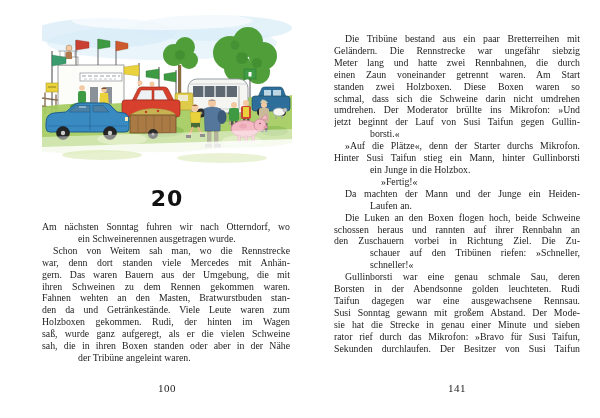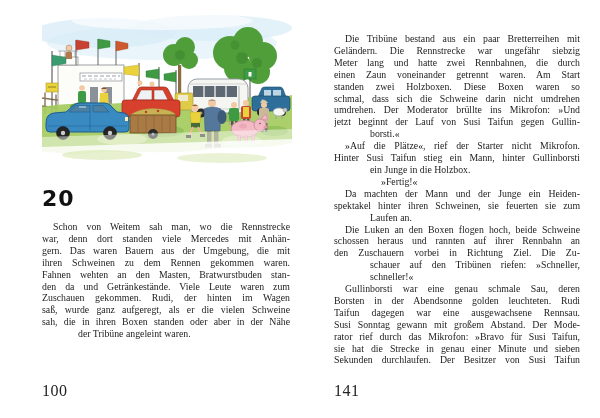--- a/index.html
+++ b/index.html
@@ -10,39 +10,39 @@
     color:var(--text-color,#1c1c1c);
   }
   .page{position:absolute;top:0;height:312px;}
   .page.left{left:42px;width:250px;}
   .page.right{left:334px;width:246px;}
 
   .illustration{position:absolute;left:0;top:13px;width:250px;height:172px;}
 
   .chapter{
     position:absolute;top:186px;left:0;width:100%;
-    text-align:left;font-family:"DejaVu Sans",sans-serif;
+    text-align:center;font-family:"DejaVu Sans",sans-serif;
     font-weight:bold;font-size:22px;letter-spacing:1px;color:#111;
   }
 
   .text{
     position:absolute;left:0;width:100%;
     font-size:9.8px;line-height:11.9px;overflow:hidden;
     color:var(--text-color,#1c1c1c);
   }
   .page.left  .text{top:221px;width:248px;}
   .page.right .text{top:33px;width:246px;}
 
   .line{text-align:justify;text-align-last:justify;white-space:normal;}
   .line.last{text-align-last:left;padding-left:36px;}
   .line.first{text-indent:11px;}
 
   .pagenum{
     position:absolute;top:382px;left:0;width:100%;
-    text-align:left;font-size:16px;letter-spacing:.5px;color:#222;font-family:Liberation Serif, serif;
+    text-align:center;font-size:11px;letter-spacing:.5px;color:#222;font-family:Liberation Serif, serif;
   }
 
   
   .f-sky{fill:var(--ill-sky)} .f-grass{fill:var(--ill-grass)}
   .f-grassd{fill:var(--ill-grass-dark)} .f-grassl{fill:var(--ill-grass-light)}
   .f-tree{fill:var(--ill-tree)} .f-treed{fill:var(--ill-tree-dark)}
   .f-bld{fill:var(--ill-building)} .f-red{fill:var(--ill-flag-red)}
   .f-red2{fill:var(--ill-flag-red2)} .f-green{fill:var(--ill-flag-green)}
   .f-teal{fill:var(--ill-flag-teal)} .f-yellow{fill:var(--ill-flag-yellow)}
   .f-carblue{fill:var(--ill-car-blue)} .f-carblue2{fill:var(--ill-car-blue2)}
@@ -300,27 +300,31 @@
       <path d="M0,134 L250,126 L250,172 L0,172 Z" fill="#ffffff" opacity=".8"></path>
       <rect x="0" y="148" width="250" height="24" fill="#ffffff"></rect>
       <ellipse class="f-grassl" cx="60" cy="142" rx="40" ry="5" opacity=".5"></ellipse>
       <ellipse class="f-grassl" cx="180" cy="145" rx="45" ry="5" opacity=".45"></ellipse>
     </g>
   </svg>
 
   <div class="chapter">20</div>
   <div class="text" id="left-text">
       <div class="para">
+        <div class="line">Am nächsten Sonntag fuhren wir nach Otterndorf, wo</div>
+        <div class="line last">ein Schweinerennen ausgetragen wurde.</div>
+      </div>
+      <div class="para">
         <div class="line first">Schon von Weitem sah man, wo die Rennstrecke</div>
         <div class="line">war, denn dort standen viele Mercedes mit Anhän-</div>
         <div class="line">gern. Das waren Bauern aus der Umgebung, die mit</div>
         <div class="line">ihren Schweinen zu dem Rennen gekommen waren.</div>
         <div class="line">Fahnen wehten an den Masten, Bratwurstbuden stan-</div>
         <div class="line">den da und Getränkestände. Viele Leute waren zum</div>
-        <div class="line">Zuschauen gekommen. Rudi, der hinten im Wagen</div>
+        <div class="line">Holzboxen gekommen. Rudi, der hinten im Wagen</div>
         <div class="line">saß, wurde ganz aufgeregt, als er die vielen Schweine</div>
         <div class="line">sah, die in ihren Boxen standen oder aber in der Nähe</div>
         <div class="line last">der Tribüne angeleint waren.</div>
       </div>
     </div>
   <div class="pagenum">100</div>
 </div>
 
 <div class="page right">
   <div class="text" id="right-text">
@@ -329,42 +333,41 @@
         <div class="line">Geländern. Die Rennstrecke war ungefähr siebzig</div>
         <div class="line">Meter lang und hatte zwei Rennbahnen, die durch</div>
         <div class="line">einen Zaun voneinander getrennt waren. Am Start</div>
         <div class="line">standen zwei Holzboxen. Diese Boxen waren so</div>
         <div class="line">schmal, dass sich die Schweine darin nicht umdrehen</div>
         <div class="line">umdrehen. Der Moderator brüllte ins Mikrofon: »Und</div>
         <div class="line">jetzt beginnt der Lauf von Susi Taifun gegen Gullin-</div>
         <div class="line last">borsti.«</div>
       </div>
       <div class="para">
-        <div class="line first">»Auf die Plätze«, rief der Starter nicht Mikrofon.</div>
+        <div class="line first">»Auf die Plätze«, denn der Starter durchs Mikrofon.</div>
         <div class="line">Hinter Susi Taifun stieg ein Mann, hinter Gullinborsti</div>
         <div class="line last">ein Junge in die Holzbox.</div>
       </div>
       <div class="para">
         <div class="line first last">»Fertig!«</div>
       </div>
       <div class="para">
         <div class="line first">Da machten der Mann und der Junge ein Heiden-</div>
-        <div class="line">spektakel hinter ihren Schweinen, sie feuerten sie zum</div>
         <div class="line last">Laufen an.</div>
       </div>
       <div class="para">
         <div class="line first">Die Luken an den Boxen flogen hoch, beide Schweine</div>
         <div class="line">schossen heraus und rannten auf ihrer Rennbahn an</div>
         <div class="line">den Zuschauern vorbei in Richtung Ziel. Die Zu-</div>
         <div class="line last">schauer auf den Tribünen riefen: »Schneller, schneller!«</div>
       </div>
       <div class="para">
         <div class="line first">Gullinborsti war eine genau schmale Sau, deren</div>
         <div class="line">Borsten in der Abendsonne golden leuchteten. Rudi</div>
         <div class="line">Taifun dagegen war eine ausgewachsene Rennsau.</div>
         <div class="line">Susi Sonntag gewann mit großem Abstand. Der Mode-</div>
+        <div class="line">sie hat die Strecke in genau einer Minute und sieben</div>
         <div class="line">rator rief durch das Mikrofon: »Bravo für Susi Taifun,</div>
-        <div class="line">sie hat die Strecke in genau einer Minute und sieben</div>
         <div class="line">Sekunden durchlaufen. Der Besitzer von Susi Taifun</div>
       </div>
     </div>
   <div class="pagenum">141</div>
 </div>
 
 </body></html>

